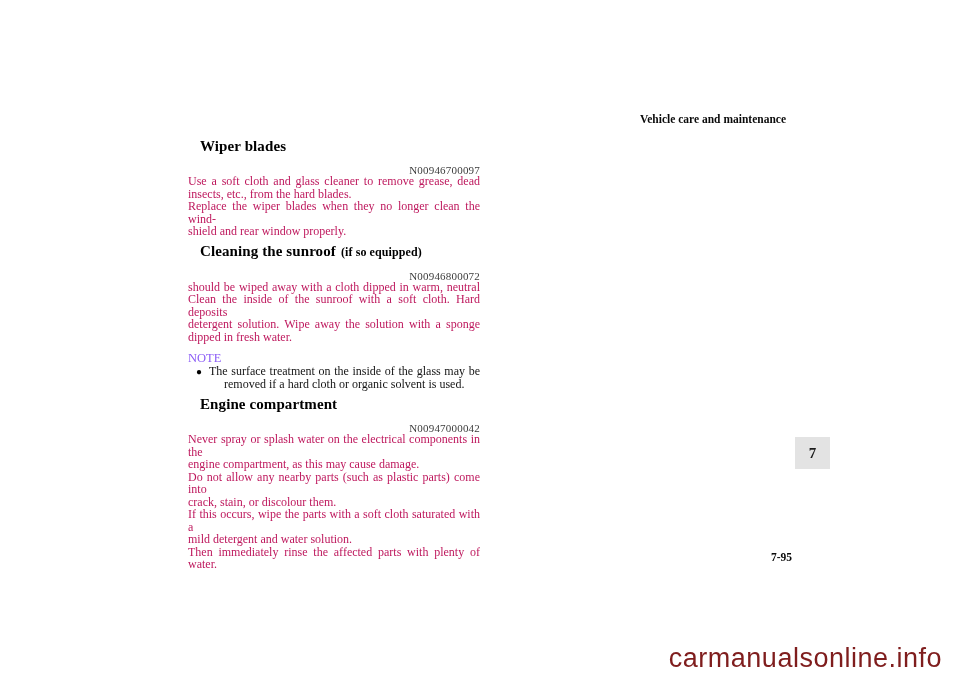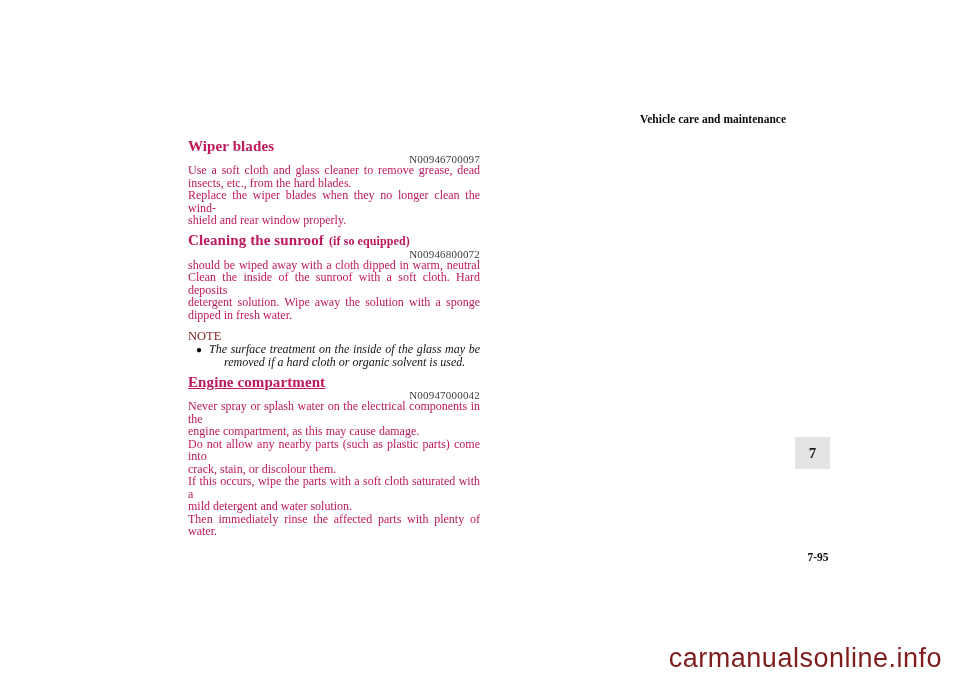--- a/index.html
+++ b/index.html
@@ -14,58 +14,58 @@
   }
   .page-header{
     position:absolute;top:113px;right:174px;
     font-size:11.5px;font-weight:bold;color:#0a0a0a;
     white-space:nowrap;
   }
   .content{
     position:absolute;left:188px;top:136px;width:292px;
   }
   .section-heading{
-    margin:0;font-size:15px;font-weight:bold;line-height:16px;
-    color:#be185d;letter-spacing:.1px;white-space:nowrap;
+    margin:12px;font-size:15px;font-weight:bold;line-height:16px;
+    color:#000000;letter-spacing:.1px;white-space:nowrap;
   }
   .heading-main{font-size:15px;font-weight:bold;}
   .heading-suffix{font-size:12px;font-weight:bold;margin-left:5px;}
   .sec-1 .section-heading{margin-top:2px;}
   .sec-2 .section-heading{margin-top:5px;}
-  .sec-3 .section-heading{margin-top:6px;text-decoration:underline;}
+  .sec-3 .section-heading{margin-top:6px;}
   .code{
     font-size:11px;line-height:8px;text-align:right;
     color:#3c3c3c;margin:1px 0 1px 0;letter-spacing:.2px;
   }
   .para{
     font-size:12px;line-height:12.5px;color:#be185d;
   }
   .para .tl{text-align:justify;text-align-last:justify;}
   .para .tl.last{text-align-last:left;}
   .note-label{
-    margin-top:9px;font-size:12.5px;line-height:13px;color:#7f1d1d;
+    margin-top:9px;font-size:12.5px;line-height:13px;color:#8b5cf6;
   }
   .note-item{
     position:relative;padding-left:21px;
     font-size:12px;line-height:12.5px;color:#141414;
   }
   .note-item .bullet{
     position:absolute;left:8px;top:1px;font-size:10px;line-height:12px;color:#000;
   }
-  .note-item .tl{text-align:justify;text-align-last:justify;font-style:italic;}
+  .note-item .tl{text-align:justify;text-align-last:justify;}
   .note-item .tl.last{text-align-last:left;margin-left:15px;}
   .chapter-tab{
     position:absolute;left:795px;top:437px;width:35px;height:32px;
     background:#e3e3e3;
     display:flex;align-items:center;justify-content:center;
     font-size:15px;font-weight:bold;color:#1a1a1a;
   }
   .page-number{
-    position:absolute;left:801px;top:551px;width:34px;
-    font-size:11.5px;font-weight:bold;color:#0a0a0a;text-align:center;
+    position:absolute;left:758px;top:551px;width:34px;
+    font-size:11.5px;font-weight:bold;color:#0a0a0a;text-align:right;
   }
   .watermark{
     position:absolute;right:18px;top:643px;
     font-family:Liberation Sans, sans-serif;
     font-size:27px;color:#7f1d1d;letter-spacing:.5px;
     white-space:nowrap;
   }
 </style>
 </head>
 <body>

